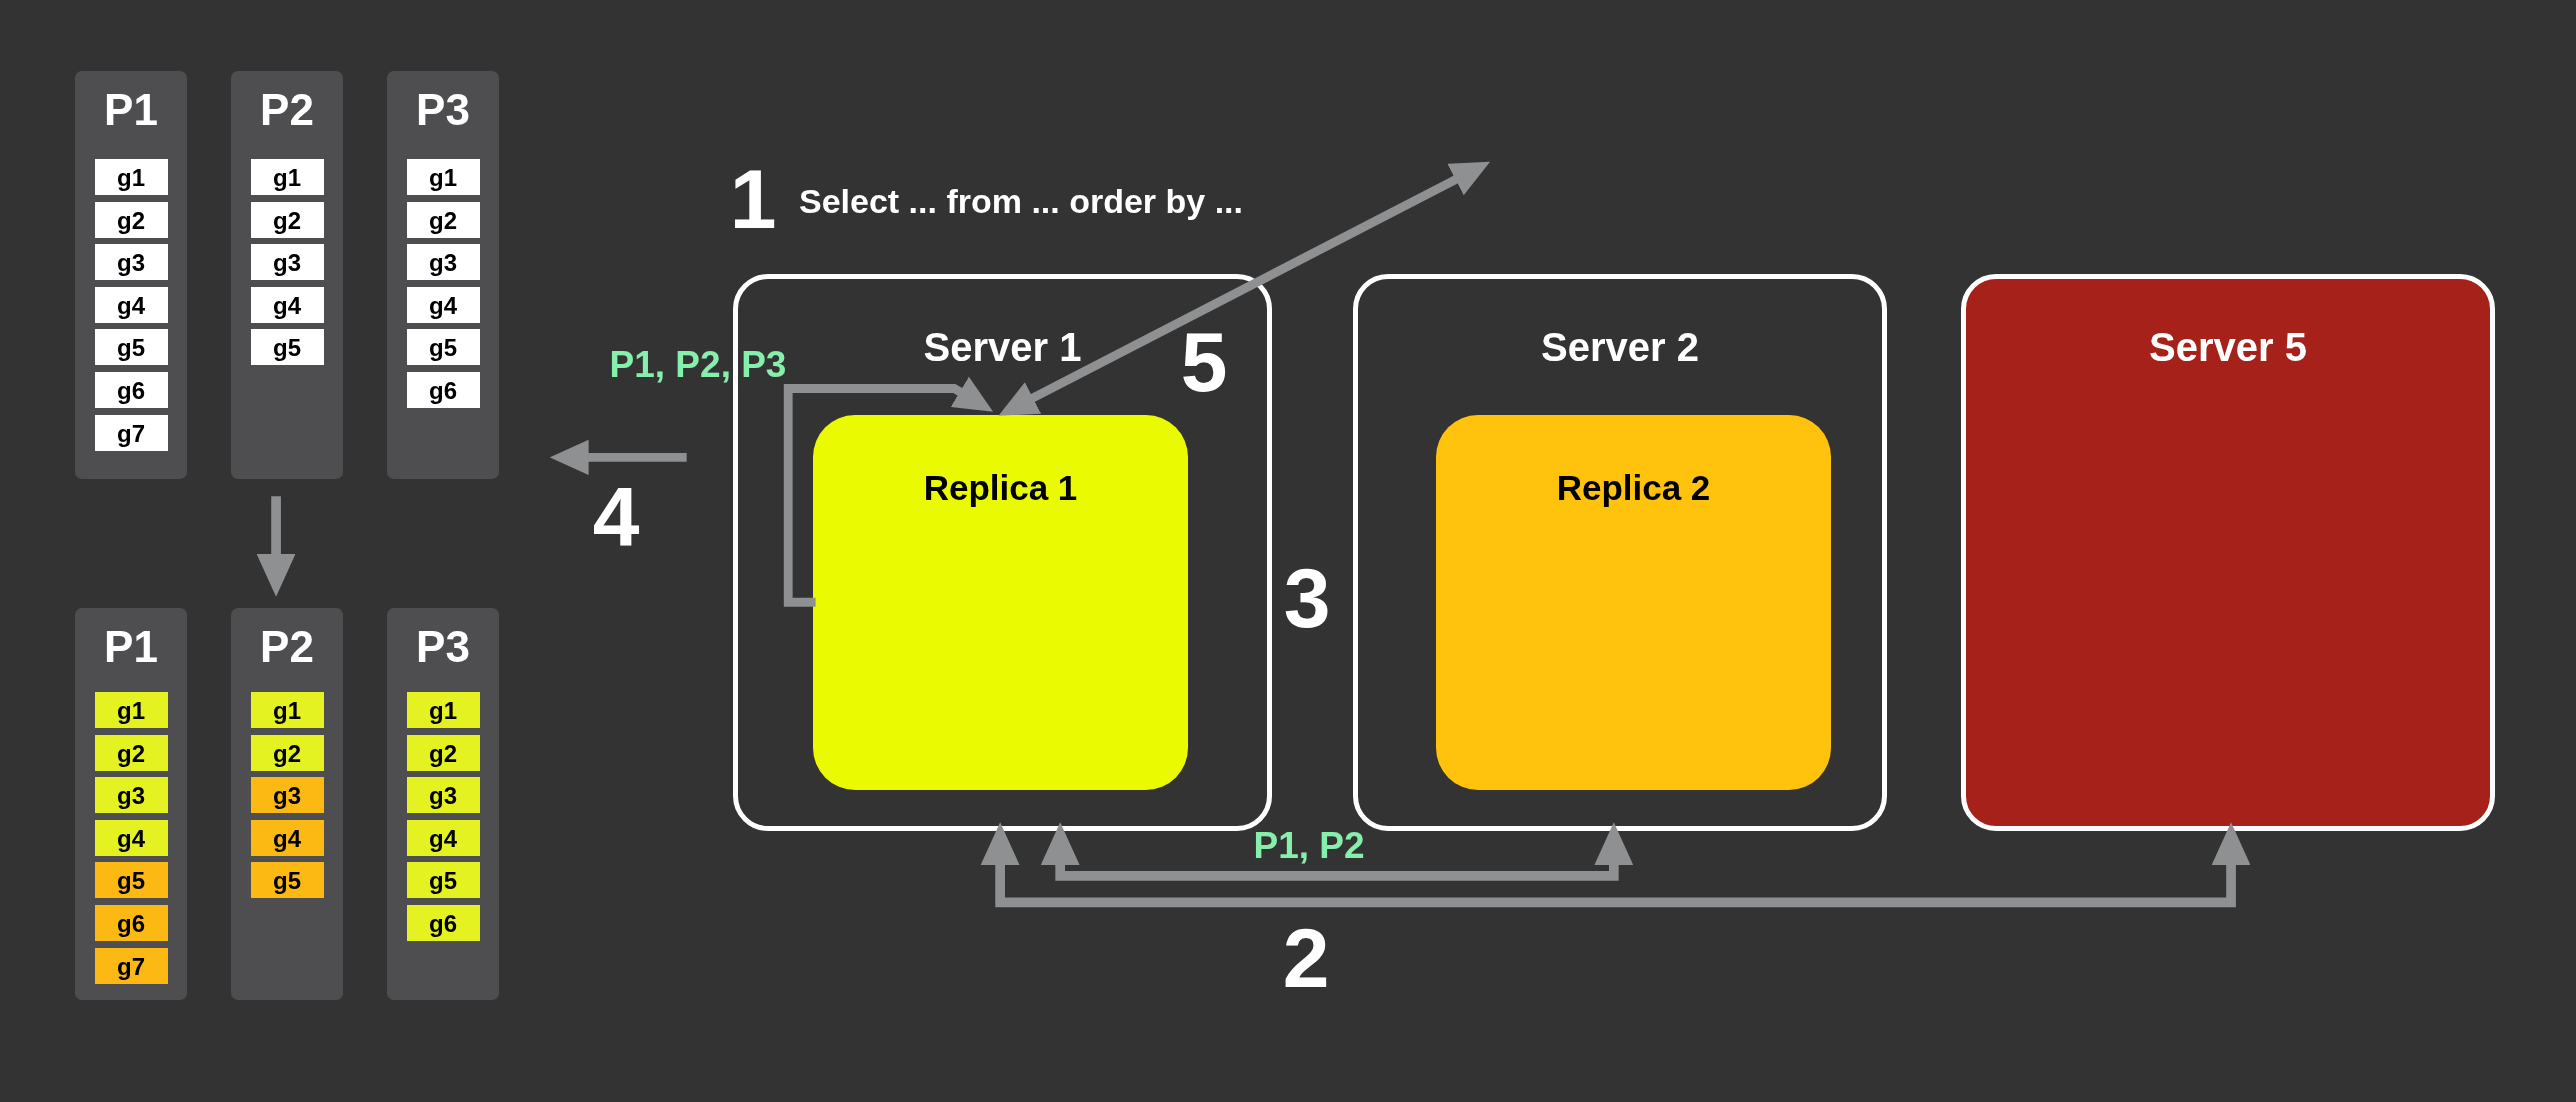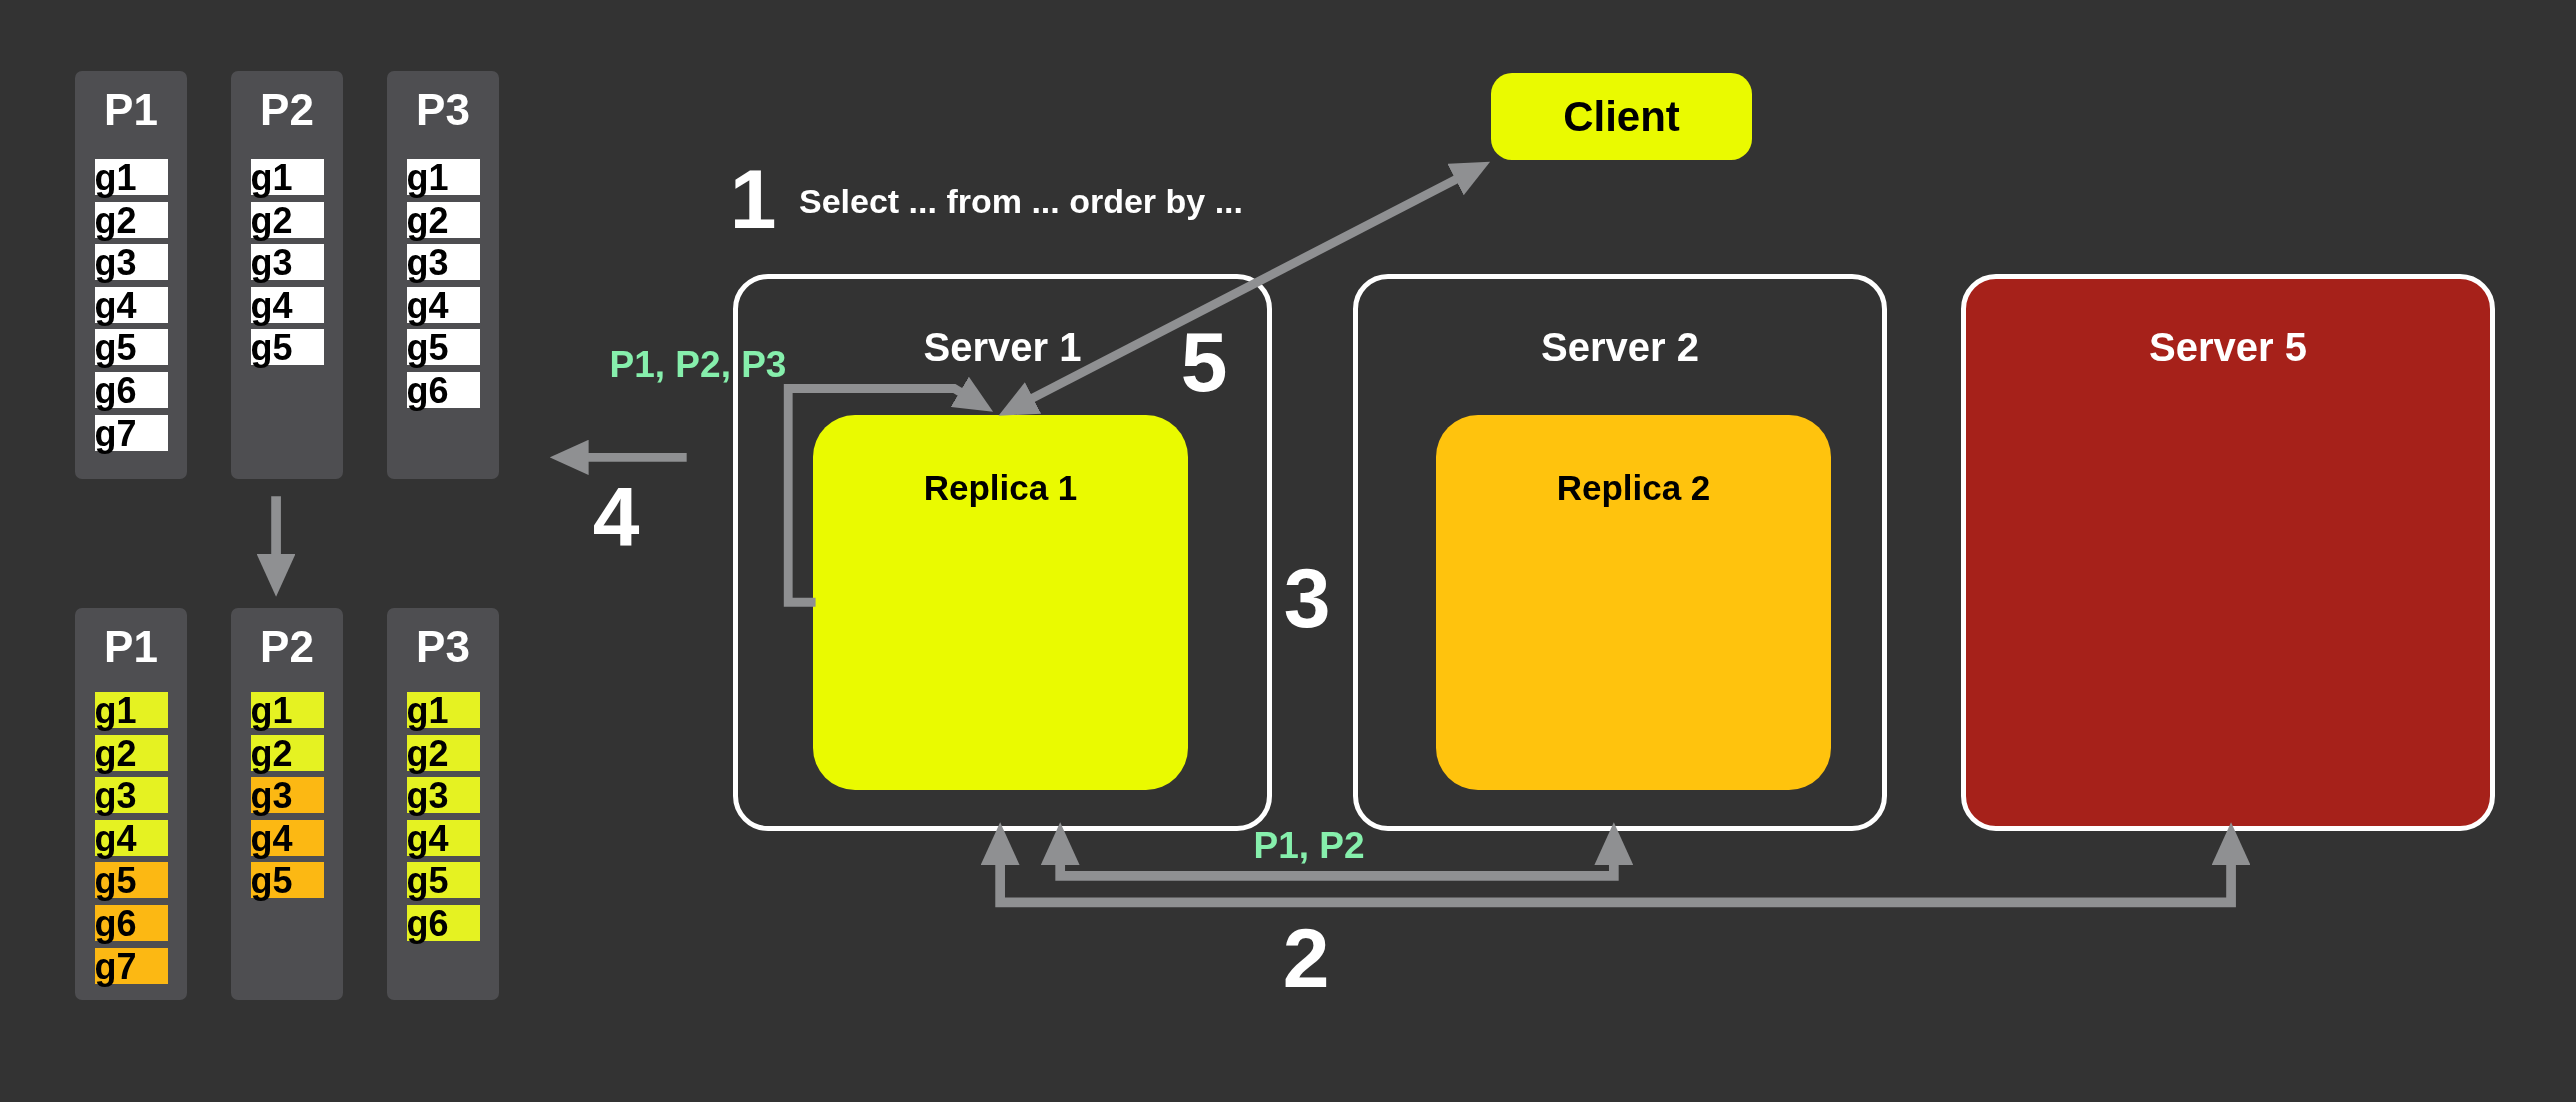--- a/index.html
+++ b/index.html
@@ -9,22 +9,22 @@
     font-family:"Liberation Sans","DejaVu Sans",sans-serif;
   }
   
   .pgroup{position:absolute;width:495px;}
   .pcol{position:absolute;top:0;width:112px;background:#4e4e51;border-radius:7px;}
   .pgroup.before .pcol{height:408px;}
   .pgroup.after  .pcol{height:392px;}
   .phead{margin-top:14px;text-align:center;color:#ffffff;font-size:44px;font-weight:bold;line-height:49px;}
   .pcells{margin-top:25px;}
   .pgroup.after .pcells{margin-top:21px;}
-  .pcell{width:73px;height:36px;margin:0 auto 6.6px auto;text-align:left;
-         font-size:36px;font-weight:bold;color:#000;line-height:37px;}
+  .pcell{width:73px;height:36px;margin:0 auto 6.6px auto;text-align:center;
+         font-size:24px;font-weight:bold;color:#000;line-height:37px;}
   
   .server{position:absolute;border:5.3px solid #ffffff;border-radius:35px;box-sizing:border-box;}
   .server-label{position:absolute;width:100%;top:46px;text-align:center;color:#fff;
                 font-size:40px;font-weight:bold;}
   .replica{position:absolute;border-radius:42px;}
   .replica-label{position:absolute;width:100%;top:53px;text-align:center;color:#000;
                  font-size:35px;font-weight:bold;}
   
   .client{position:absolute;left:1491px;top:73px;width:261px;height:87px;border-radius:21px;
           text-align:center;color:#000;font-size:42px;font-weight:bold;line-height:87px;}
@@ -109,21 +109,20 @@
           <div class="pcell" style="background: rgb(229, 242, 34);">g1</div>
           <div class="pcell" style="background: rgb(229, 242, 34);">g2</div>
           <div class="pcell" style="background: rgb(229, 242, 34);">g3</div>
           <div class="pcell" style="background: rgb(229, 242, 34);">g4</div>
           <div class="pcell" style="background: rgb(229, 242, 34);">g5</div>
           <div class="pcell" style="background: rgb(229, 242, 34);">g6</div>
         </div>
       </div>
     </div>
 
-  <div class="client" style="background: rgb(234, 250, 0);">Client</div>
 
   <div class="server" style="left:733px;top:274px;width:539px;height:557px;">
     <div class="server-label">Server 1</div>
   </div>
   <div class="replica" style="left: 813px; top: 415px; width: 375px; height: 375px; background: rgb(234, 250, 0);">
     <div class="replica-label">Replica 1</div>
   </div>
 
   <div class="server" style="left:1353px;top:274px;width:534px;height:557px;">
     <div class="server-label">Server 2</div>

